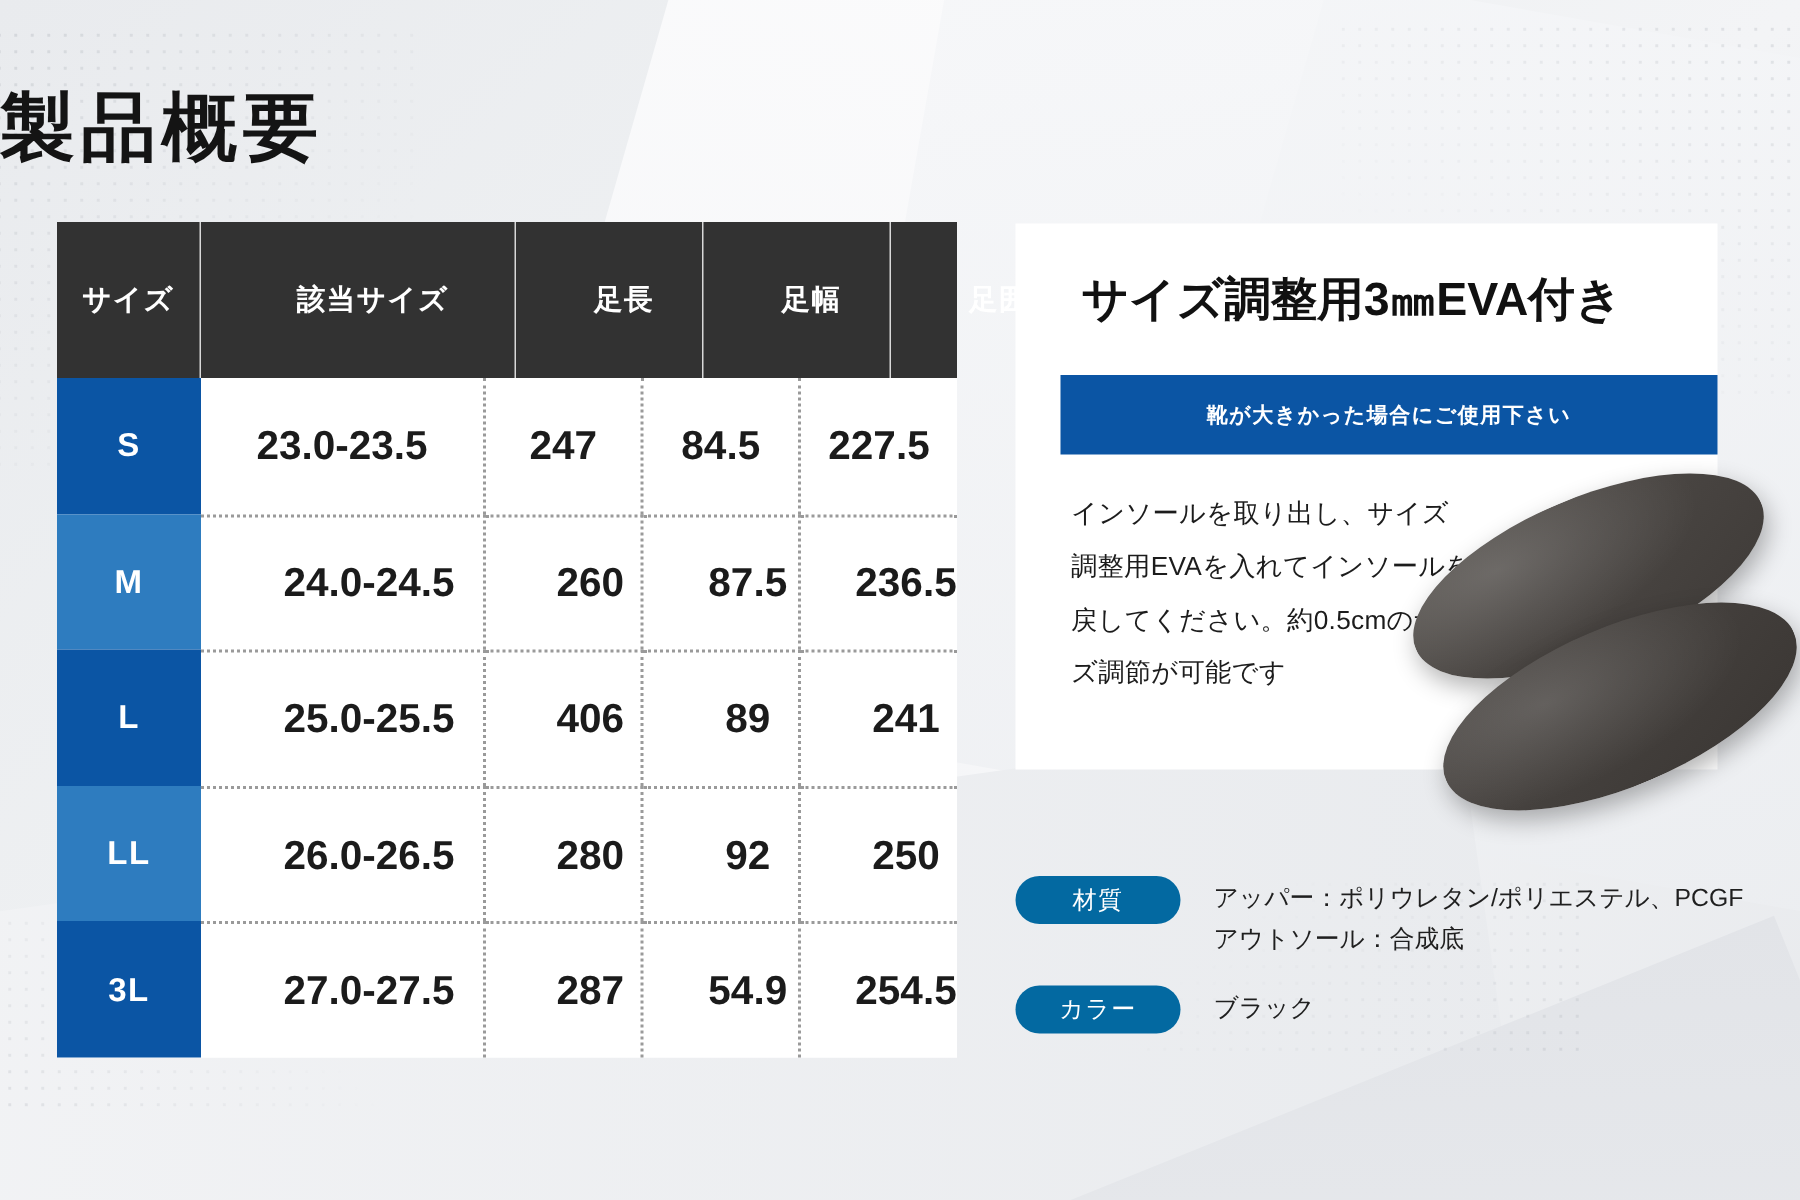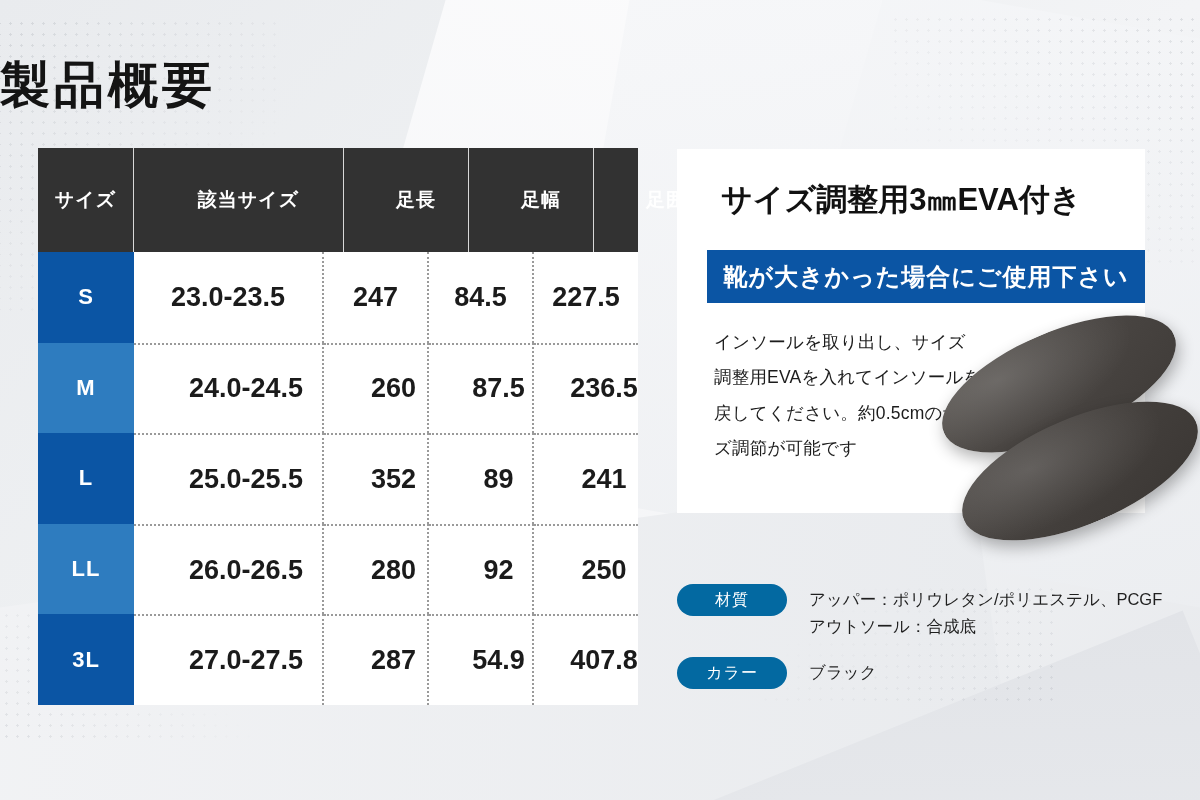--- a/index.html
+++ b/index.html
@@ -106,21 +106,21 @@
   }
   #eva-heading {
     height:101px; display:flex; align-items:center;
     padding-left:44px; font-size:31px; font-weight:bold;
     color:#111; letter-spacing:0px; white-space:nowrap;
   }
   #eva-band {
     position:absolute; left:30px; top:101px; width:438px; height:53px;
     background:#0b55a4; color:#fff;
     display:flex; align-items:center; justify-content:center;
-    font-size:24px; font-weight:bold; letter-spacing:1px;
+    font-size:14px; font-weight:bold; letter-spacing:1px;
   }
   #eva-body {
     position:absolute; left:37px; top:176px; width:268px;
     font-size:17.5px; color:#1c1c1c; line-height:2.02;
     letter-spacing:.2px;
   }
 
   
   #insole-photo {
     position:absolute; left:930px; top:318px;
@@ -189,39 +189,39 @@
     <div class="td c0 size-cell size-light">M</div>
     <div class="td c1">24.0-24.5</div>
     <div class="td c2">260</div>
     <div class="td c3">87.5</div>
     <div class="td c4">236.5</div>
   </div>
 
   <div class="tr">
     <div class="td c0 size-cell size-dark">L</div>
     <div class="td c1">25.0-25.5</div>
-    <div class="td c2">352</div>
+    <div class="td c2">406</div>
     <div class="td c3">89</div>
     <div class="td c4">241</div>
   </div>
 
   <div class="tr">
     <div class="td c0 size-cell size-light">LL</div>
     <div class="td c1">26.0-26.5</div>
     <div class="td c2">280</div>
     <div class="td c3">92</div>
     <div class="td c4">250</div>
   </div>
 
   <div class="tr">
     <div class="td c0 size-cell size-dark">3L</div>
     <div class="td c1">27.0-27.5</div>
     <div class="td c2">287</div>
     <div class="td c3">54.9</div>
-    <div class="td c4">407.8</div>
+    <div class="td c4">254.5</div>
   </div>
 </div>
 
 <div id="eva-panel">
   <div id="eva-heading">サイズ調整用3㎜EVA付き</div>
   <div id="eva-band">靴が大きかった場合にご使用下さい</div>
   <div id="eva-body">インソールを取り出し、サイズ調整用EVAを入れてインソールを戻してください。約0.5cmのサイズ調節が可能です</div>
 </div>
 
 <div id="insole-photo">

